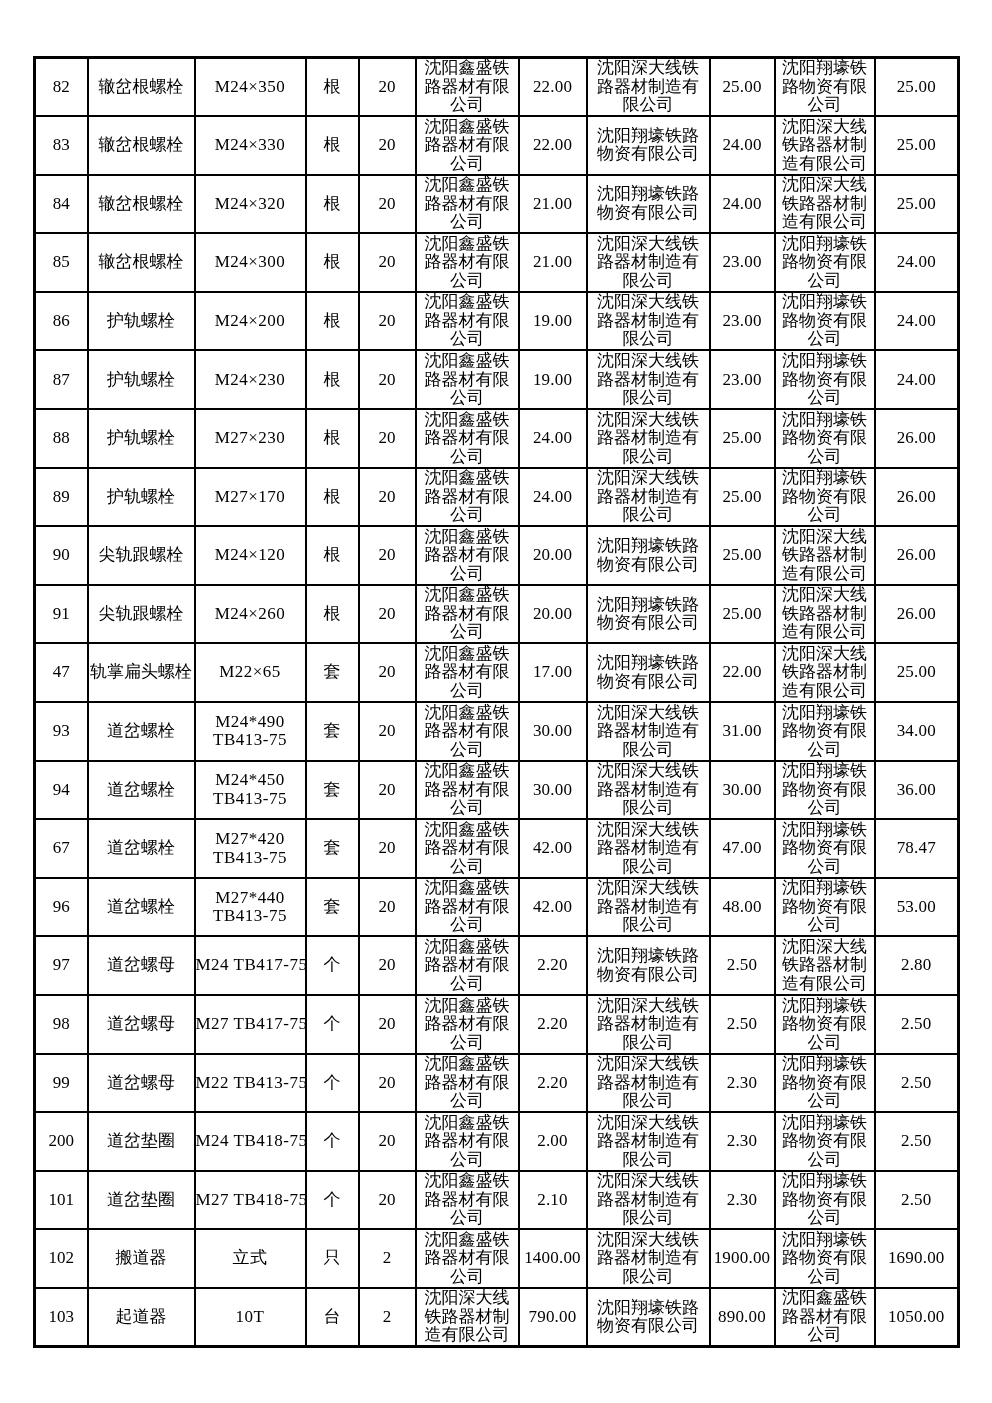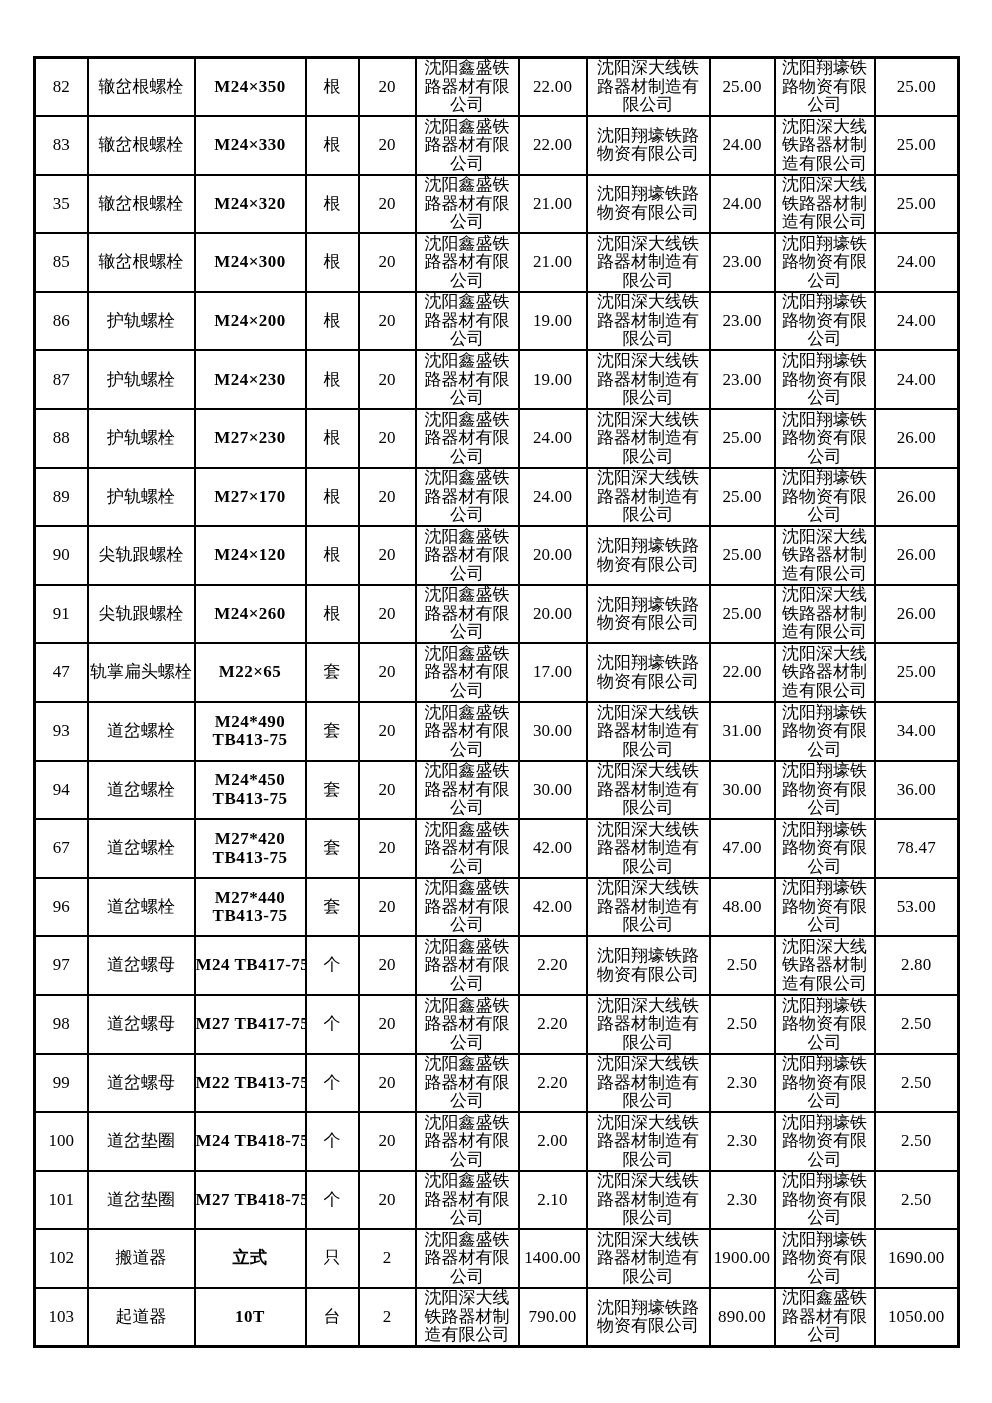--- a/index.html
+++ b/index.html
@@ -37,21 +37,21 @@
     font-size: 17px;
     line-height: 18.5px;
     color: var(--ink);
     white-space: pre;      
     overflow: hidden;
   }
   table.price-table tr {
     height: 58.6px;
   }
   td.col-num   { font-size: 17px; }
-  td.col-spec  { letter-spacing: 0.5px; font-weight: bold; }
+  td.col-spec  { letter-spacing: 0.5px; }
   td.col-price { letter-spacing: 0.2px; }
   span.cell-text { display: inline-block; }
 </style>
 </head>
 <body>
 
 <div class="page">
   <table class="price-table">
     <colgroup>
       <col style="width:53px">
@@ -100,21 +100,21 @@
     <td class="col-sup"><span class="cell-text">沈阳翔壕铁路
 物资有限公司</span></td>
     <td class="col-price"><span class="cell-text">24.00</span></td>
     <td class="col-sup"><span class="cell-text">沈阳深大线
 铁路器材制
 造有限公司</span></td>
     <td class="col-price"><span class="cell-text">25.00</span></td>
   </tr>
 
   <tr>
-    <td class="col-num"><span class="cell-text">35</span></td>
+    <td class="col-num"><span class="cell-text">84</span></td>
     <td class="col-item"><span class="cell-text">辙岔根螺栓</span></td>
     <td class="col-spec"><span class="cell-text">M24×320</span></td>
     <td class="col-unit"><span class="cell-text">根</span></td>
     <td class="col-qty"><span class="cell-text">20</span></td>
     <td class="col-sup"><span class="cell-text">沈阳鑫盛铁
 路器材有限
 公司</span></td>
     <td class="col-price"><span class="cell-text">21.00</span></td>
     <td class="col-sup"><span class="cell-text">沈阳翔壕铁路
 物资有限公司</span></td>
@@ -419,21 +419,21 @@
 路器材制造有
 限公司</span></td>
     <td class="col-price"><span class="cell-text">2.30</span></td>
     <td class="col-sup"><span class="cell-text">沈阳翔壕铁
 路物资有限
 公司</span></td>
     <td class="col-price"><span class="cell-text">2.50</span></td>
   </tr>
 
   <tr>
-    <td class="col-num"><span class="cell-text">100</span></td>
+    <td class="col-num"><span class="cell-text">200</span></td>
     <td class="col-item"><span class="cell-text">道岔垫圈</span></td>
     <td class="col-spec"><span class="cell-text">M24 TB418-75</span></td>
     <td class="col-unit"><span class="cell-text">个</span></td>
     <td class="col-qty"><span class="cell-text">20</span></td>
     <td class="col-sup"><span class="cell-text">沈阳鑫盛铁
 路器材有限
 公司</span></td>
     <td class="col-price"><span class="cell-text">2.00</span></td>
     <td class="col-sup"><span class="cell-text">沈阳深大线铁
 路器材制造有

